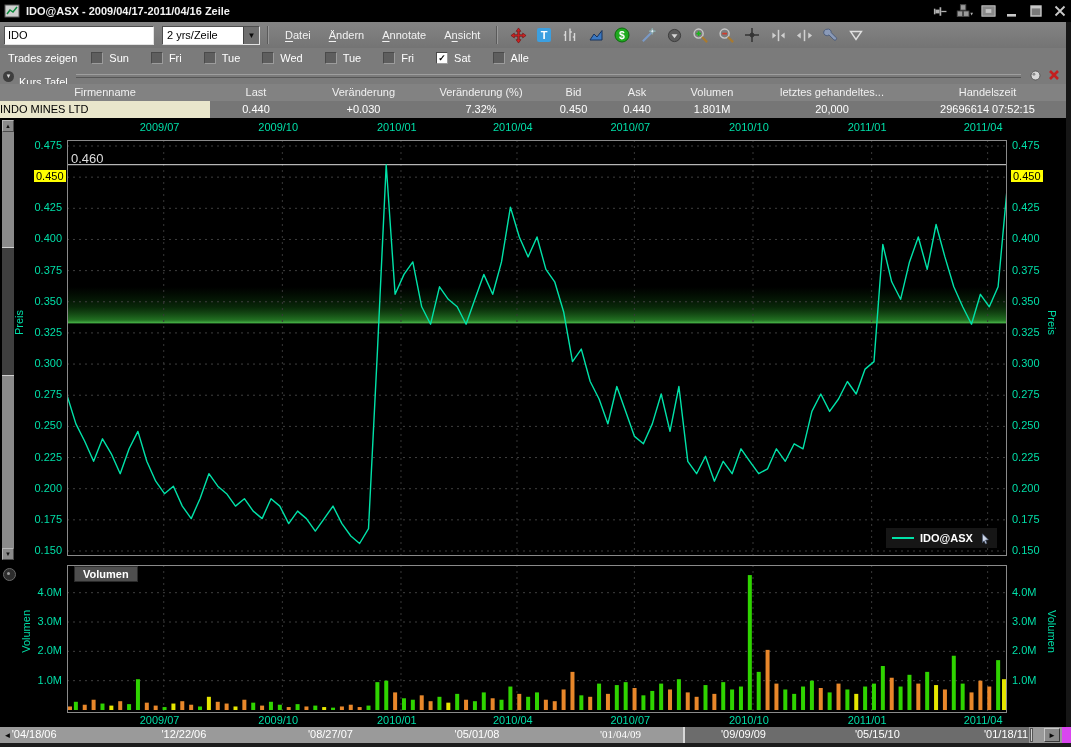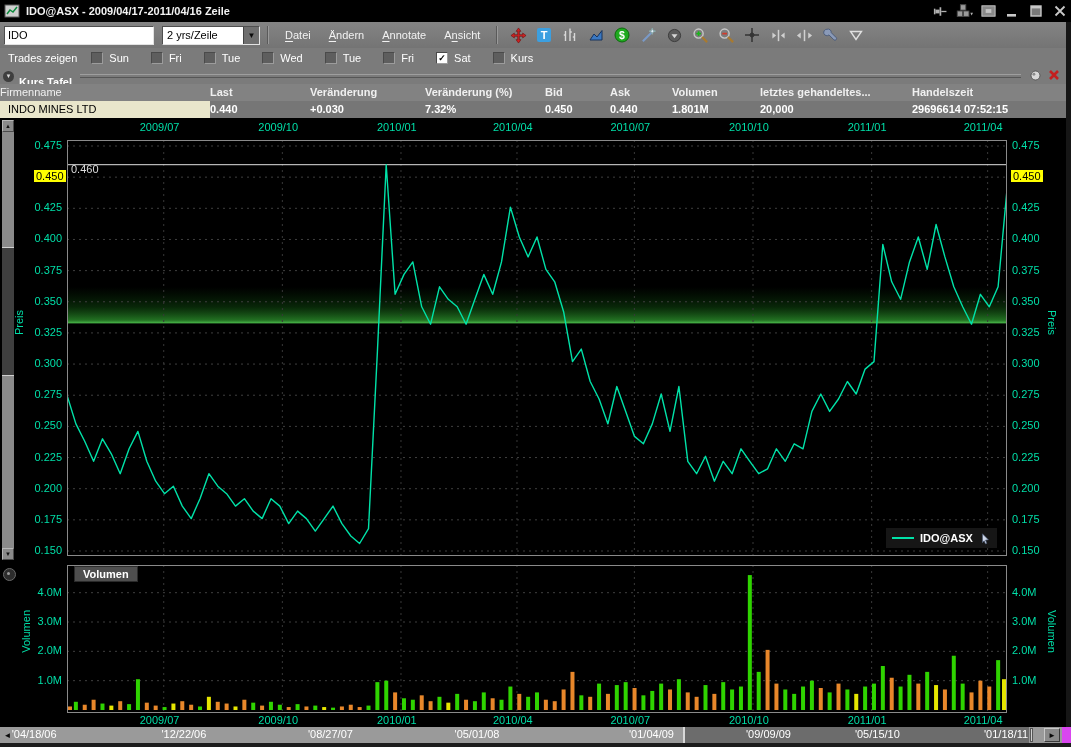--- a/index.html
+++ b/index.html
@@ -31,37 +31,37 @@
   .chk{display:flex;align-items:center;margin-right:22px;}
   .chk .box{width:10px;height:10px;background:#5e5e5e;border:1px solid #4a4a4a;border-bottom-color:#9c9c9c;
             border-right-color:#9c9c9c;margin-right:6px;display:flex;align-items:center;justify-content:center;
             font-size:9px;font-weight:bold;color:#000;}
   .chk .box.checked{background:#fff;}
   
   .paneltitle{position:absolute;left:0;top:68px;width:1066px;height:16px;background:#7b7b7b;display:flex;
               align-items:center;color:#fff;}
   .pt-toggle{width:11px;height:11px;border-radius:50%;background:#3e3e3e;margin:0 5px 0 3px;display:flex;
              align-items:center;justify-content:center;color:#d8d8d8;font-size:6px;}
-  .pt-text{font-weight:bold;margin-right:8px;margin-top:12px;}
+  .pt-text{font-weight:normal;margin-right:8px;margin-top:12px;}
   .pt-rule{flex:1;height:2px;margin-right:8px;border-top:1px solid #9e9e9e;border-bottom:1px solid #565656;}
   .pt-icons{display:flex;align-items:center;gap:6px;margin-right:6px;}
   
   .qtable{position:absolute;left:0;top:84px;width:1071px;}
   .qrowline{display:flex;height:17px;line-height:17px;}
   .qh{background:#828282;color:#f0f0f0;}
   .qr{background:#767676;color:#fff;border-bottom:2px solid #3a3a3a;}
   .qcell{overflow:hidden;white-space:nowrap;}
-  .num{text-align:left;padding-right:8px;box-sizing:border-box;font-weight:bold;}
-  .namecell{background:#e9e6cb;color:#000;padding-left:8px;box-sizing:border-box;}
+  .num{text-align:center;padding-right:8px;box-sizing:border-box;}
+  .namecell{background:#e9e6cb;color:#000;padding-left:0;box-sizing:border-box;}
   
   .chartregion{position:absolute;left:0;top:118px;width:1071px;height:609px;background:#000;}
   .axlabel{position:absolute;color:#00dfa8;white-space:nowrap;}
   .axlabel.r{text-align:right;}
   .pricemark{position:absolute;background:#ffff00;color:#000;padding:0 2px;white-space:nowrap;}
-  .hlinelabel{position:absolute;color:#dddddd;font-size:11px;margin-top:12px;}
+  .hlinelabel{position:absolute;color:#dddddd;font-size:13px;}
   .rot{position:absolute;color:#00dfa8;writing-mode:vertical-rl;}
   .rot.up{transform:rotate(180deg);}
   .legend{position:absolute;left:886px;top:410px;height:20px;background:#161616;display:flex;align-items:center;
           padding:0 6px;gap:6px;color:#fff;font-weight:bold;}
   .volpanelabel{position:absolute;left:74px;top:448px;background:#4e4e4e;color:#fff;font-weight:bold;
                 padding:1px 8px;border:1px solid #2a2a2a;}
   
   .vsb{position:absolute;left:2px;top:2px;width:12px;height:440px;background:#8a8a8a;}
   .vsb .arr{position:absolute;left:0;width:12px;height:12px;background:#8a8a8a;border:1px solid #b8b8b8;
             border-bottom-color:#4a4a4a;border-right-color:#4a4a4a;box-sizing:border-box;color:#111;
@@ -281,21 +281,21 @@
         <span class="chk">
           <span class="box"></span>
           <span>Fri</span>
         </span>
         <span class="chk">
           <span class="box checked">✓</span>
           <span>Sat</span>
         </span>
         <span class="chk">
           <span class="box"></span>
-          <span>Kurs</span>
+          <span>Alle</span>
         </span>
       </span>
   </div>
 
   <div class="paneltitle">
     <span class="pt-toggle">▼</span>
     <span class="pt-text">Kurs Tafel</span>
     <span class="pt-rule"></span>
     <span class="pt-icons">
       <span>
@@ -307,21 +307,21 @@
       <span>
         <svg width="12" height="12" viewBox="0 0 12 12">
             <path d="M2 2 L10 10 M10 2 L2 10" stroke="#c41e1e" stroke-width="2.6"></path>
           </svg>
       </span>
     </span>
   </div>
 
   <div class="qtable">
     <div class="qrowline qh" id="qhead">
-        <div class="qcell" style="width: 210px; text-align: left;">Firmenname</div>
+        <div class="qcell" style="width: 210px; text-align: center;">Firmenname</div>
         <div class="qcell num" style="width: 100px;">Last</div>
         <div class="qcell num" style="width: 115px;">Veränderung</div>
         <div class="qcell num" style="width: 120px;">Veränderung (%)</div>
         <div class="qcell num" style="width: 65px;">Bid</div>
         <div class="qcell num" style="width: 62px;">Ask</div>
         <div class="qcell num" style="width: 88px;">Volumen</div>
         <div class="qcell num" style="width: 152px;">letztes gehandeltes...</div>
         <div class="qcell num" style="width: 159px;">Handelszeit</div>
       </div>
     <div class="qrowline qr" id="qrow">
@@ -580,20 +580,20 @@
 
   <div class="hsb" id="hsb">
     <span class="harr" style="left:0;">◄</span>
     <span class="rbtn">►</span>
   <div class="thumbh" style="left: 682.866px; width: 344.088px;"></div>
       <span class="grip" style="left: 1029.95px;"></span>
       <span class="datelabel" style="left: 11.682px;">'04/18/06</span>
       <span class="datelabel" style="left: 161.424px;">'12/22/06</span>
       <span class="datelabel" style="left: 307.98px;">'08/27/07</span>
       <span class="datelabel" style="left: 454.536px;">'05/01/08</span>
-      <span class="datelabel" style="left: 629px;">'01/04/09</span>
-      <span class="datelabel" style="left: 746px;">'09/09/09</span>
+      <span class="datelabel" style="left: 600px; font-family: Liberation Serif, serif;">'01/04/09</span>
+      <span class="datelabel" style="left: 721px;">'09/09/09</span>
       <span class="datelabel" style="left: 854.91px;">'05/15/10</span>
       <span class="datelabel" style="left: 984px;">'01/18/11</span>
     </div>
   <div class="bstrip"></div>
   <div class="rstrip"></div>
 </div>
 
 </body></html>

